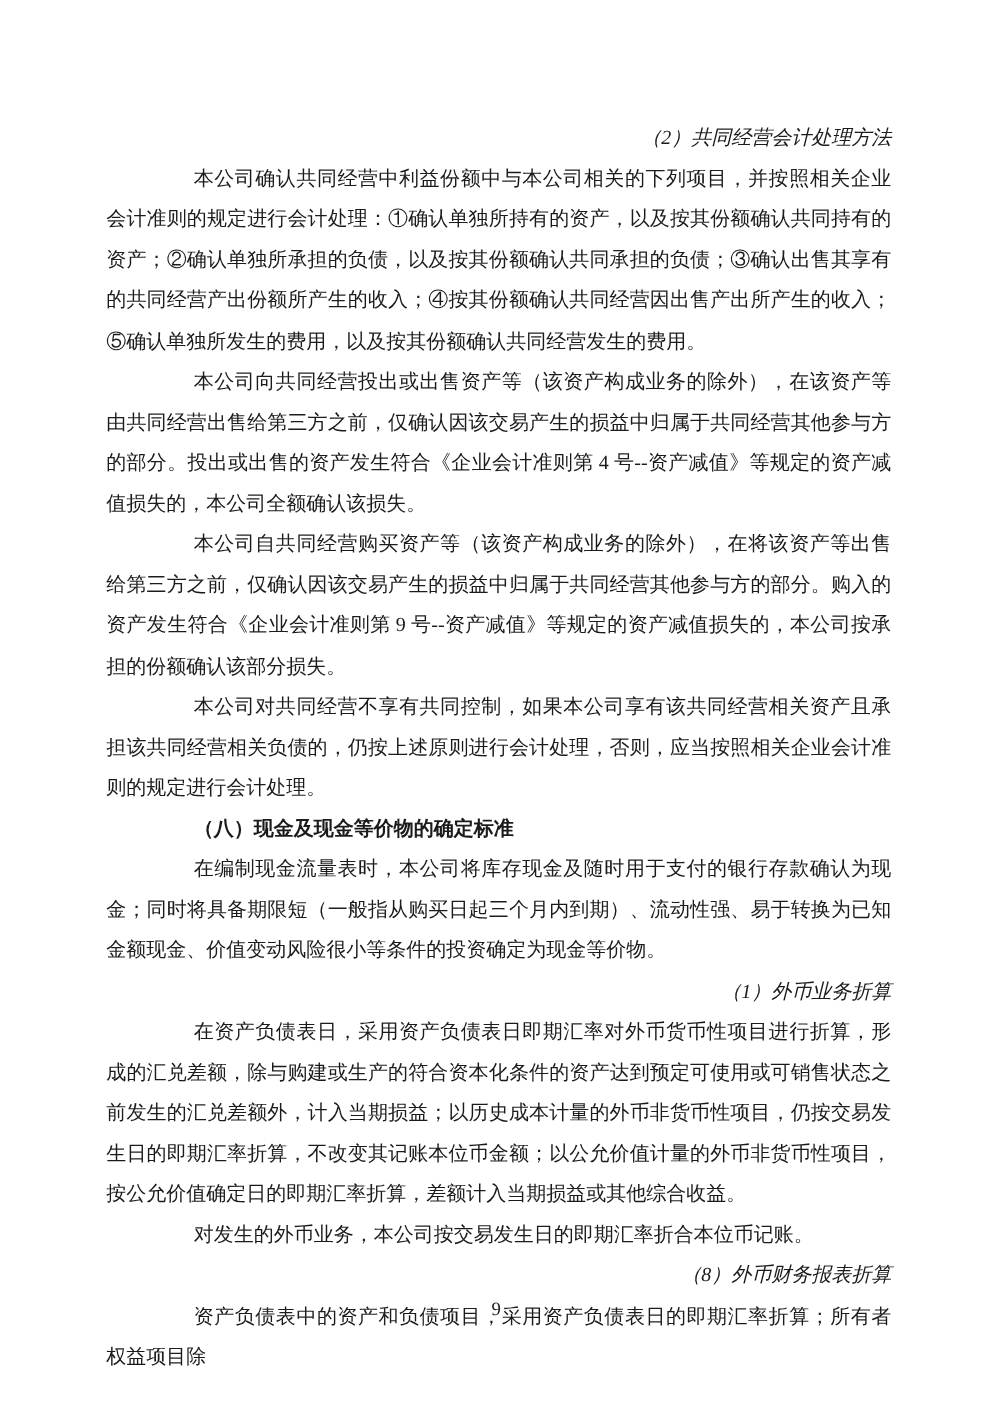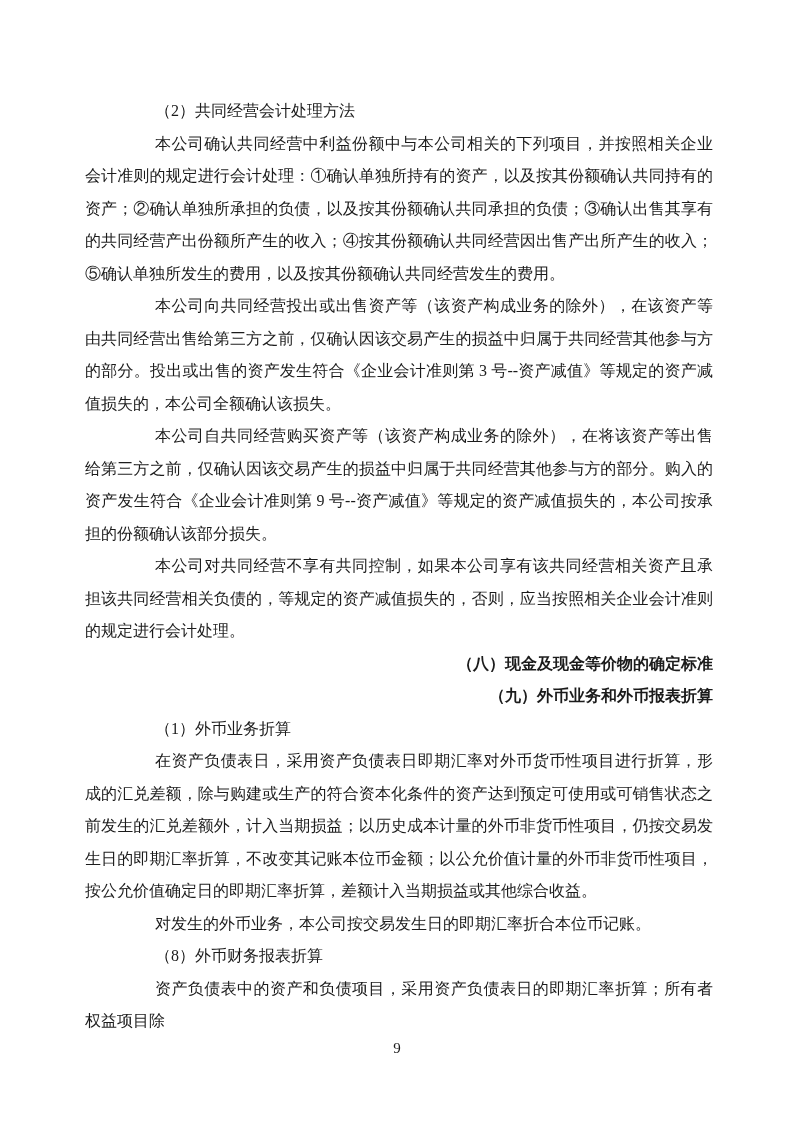--- a/index.html
+++ b/index.html
@@ -26,48 +26,49 @@
     text-align: justify;
     text-justify: inter-ideograph;
   }
   .content p {
     margin: 0;
     padding: 0;
     text-indent: 70px;
   }
   .content p.heading {
     font-weight: bold;
-    text-align: right;
+    text-align: left;
   }
   .content p.subheading {
-    text-align: left;
+    text-align: right;
+    font-style: italic;
   }
   .page-number {
     position: absolute;
     left: 0;
     top: 1038px;
     width: 794px;
     text-align: center;
     font-size: 15px;
     line-height: 20px;
     color: #1b1b1b;
   }
 </style>
 </head>
 <body>
 
 <div class="page">
   <div class="content">
     <p class="subheading">（2）共同经营会计处理方法</p>
     <p>本公司确认共同经营中利益份额中与本公司相关的下列项目，并按照相关企业会计准则的规定进行会计处理：①确认单独所持有的资产，以及按其份额确认共同持有的资产；②确认单独所承担的负债，以及按其份额确认共同承担的负债；③确认出售其享有的共同经营产出份额所产生的收入；④按其份额确认共同经营因出售产出所产生的收入；⑤确认单独所发生的费用，以及按其份额确认共同经营发生的费用。</p>
-    <p>本公司向共同经营投出或出售资产等（该资产构成业务的除外），在该资产等由共同经营出售给第三方之前，仅确认因该交易产生的损益中归属于共同经营其他参与方的部分。投出或出售的资产发生符合《企业会计准则第 3 号--资产减值》等规定的资产减值损失的，本公司全额确认该损失。</p>
+    <p>本公司向共同经营投出或出售资产等（该资产构成业务的除外），在该资产等由共同经营出售给第三方之前，仅确认因该交易产生的损益中归属于共同经营其他参与方的部分。投出或出售的资产发生符合《企业会计准则第 4 号--资产减值》等规定的资产减值损失的，本公司全额确认该损失。</p>
     <p>本公司自共同经营购买资产等（该资产构成业务的除外），在将该资产等出售给第三方之前，仅确认因该交易产生的损益中归属于共同经营其他参与方的部分。购入的资产发生符合《企业会计准则第 9 号--资产减值》等规定的资产减值损失的，本公司按承担的份额确认该部分损失。</p>
-    <p>本公司对共同经营不享有共同控制，如果本公司享有该共同经营相关资产且承担该共同经营相关负债的，等规定的资产减值损失的，否则，应当按照相关企业会计准则的规定进行会计处理。</p>
+    <p>本公司对共同经营不享有共同控制，如果本公司享有该共同经营相关资产且承担该共同经营相关负债的，仍按上述原则进行会计处理，否则，应当按照相关企业会计准则的规定进行会计处理。</p>
     <p class="heading">（八）现金及现金等价物的确定标准</p>
-    <p class="heading">（九）外币业务和外币报表折算</p>
+    <p>在编制现金流量表时，本公司将库存现金及随时用于支付的银行存款确认为现金；同时将具备期限短（一般指从购买日起三个月内到期）、流动性强、易于转换为已知金额现金、价值变动风险很小等条件的投资确定为现金等价物。</p>
     <p class="subheading">（1）外币业务折算</p>
     <p>在资产负债表日，采用资产负债表日即期汇率对外币货币性项目进行折算，形成的汇兑差额，除与购建或生产的符合资本化条件的资产达到预定可使用或可销售状态之前发生的汇兑差额外，计入当期损益；以历史成本计量的外币非货币性项目，仍按交易发生日的即期汇率折算，不改变其记账本位币金额；以公允价值计量的外币非货币性项目，按公允价值确定日的即期汇率折算，差额计入当期损益或其他综合收益。</p>
     <p>对发生的外币业务，本公司按交易发生日的即期汇率折合本位币记账。</p>
     <p class="subheading">（8）外币财务报表折算</p>
     <p>资产负债表中的资产和负债项目，采用资产负债表日的即期汇率折算；所有者权益项目除</p>
   </div>
   <div class="page-number">9</div>
 </div>
 
 </body></html>

